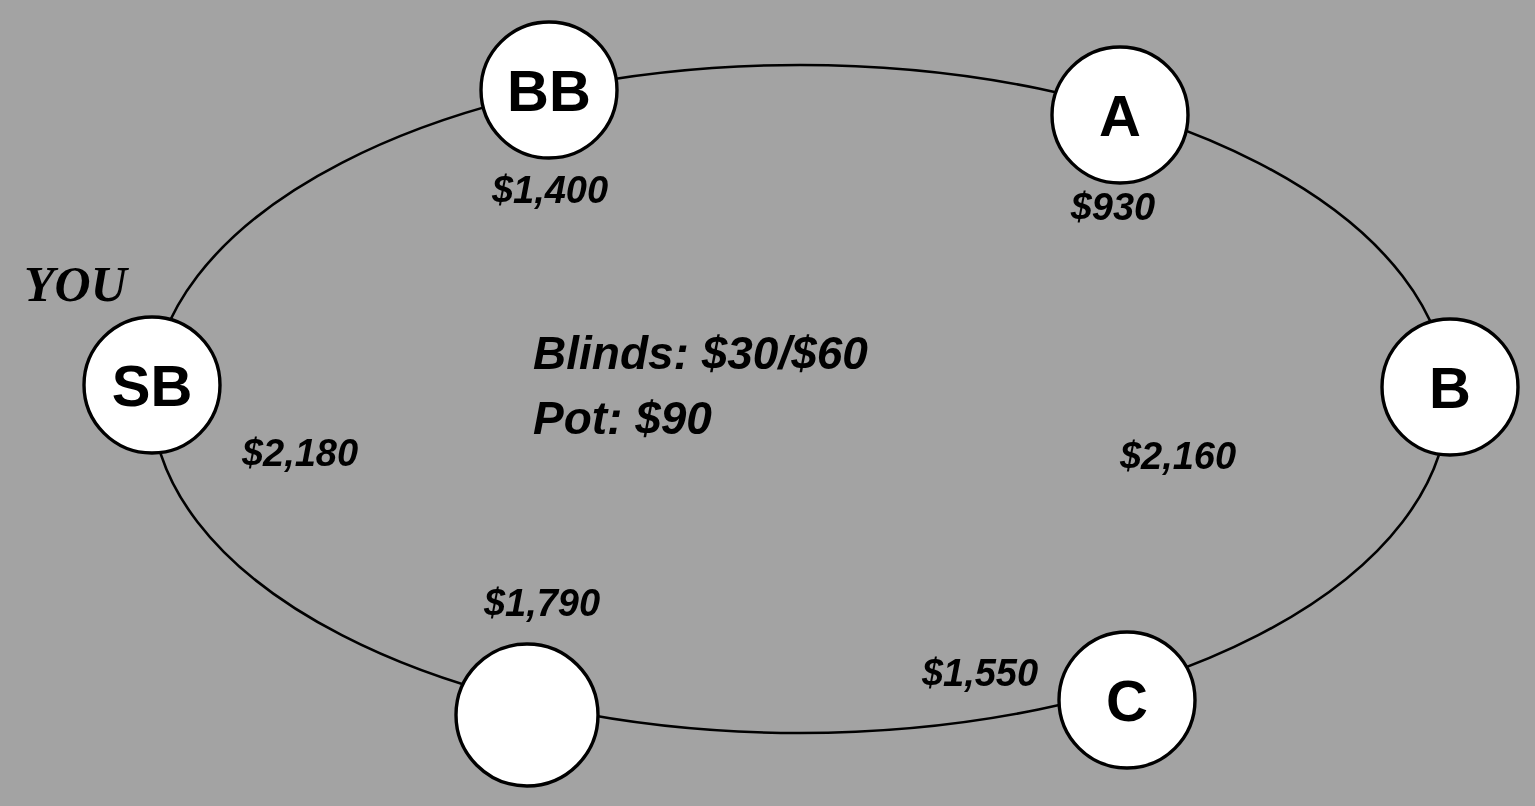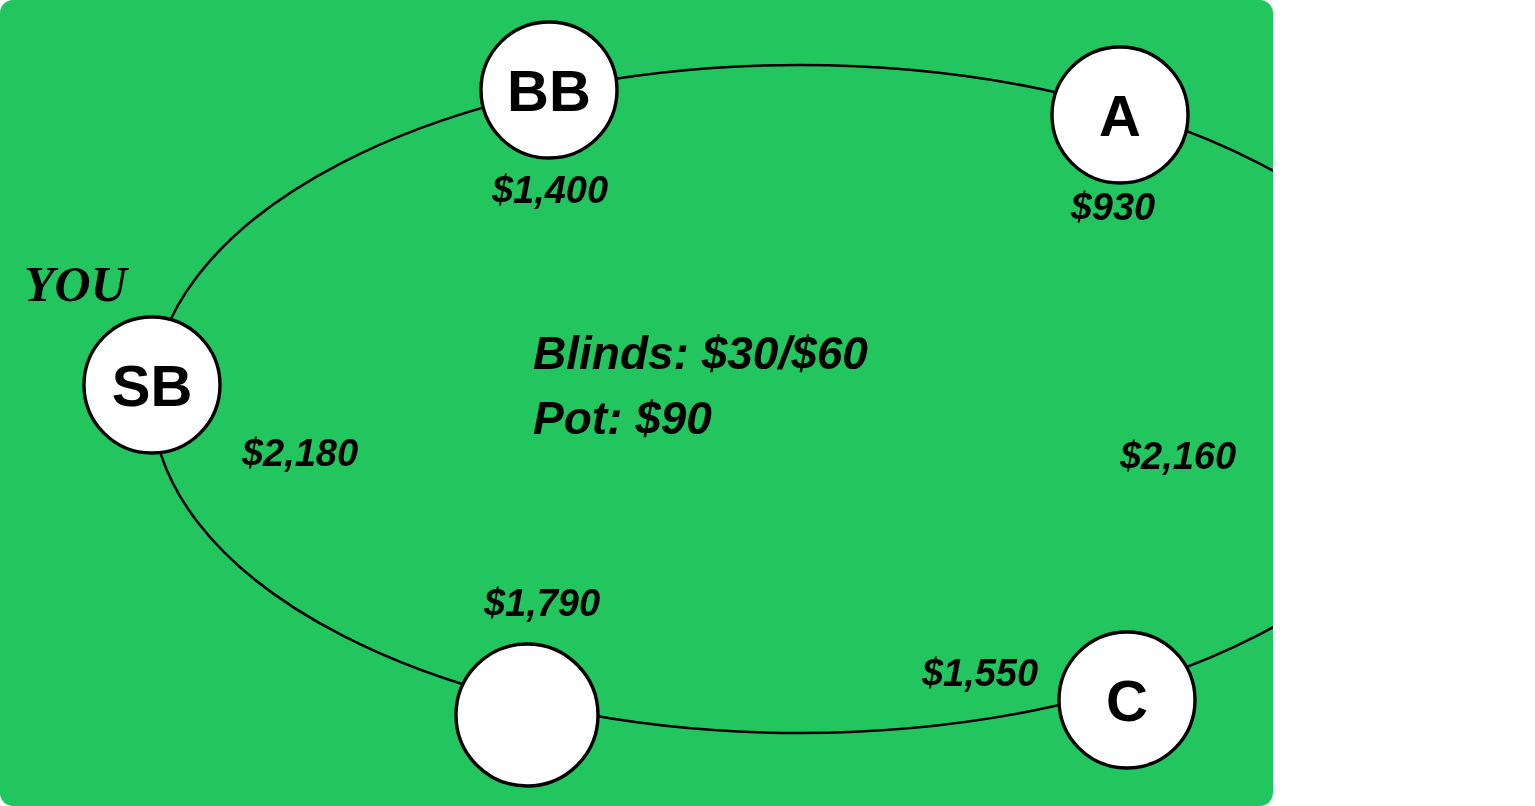--- a/index.html
+++ b/index.html
@@ -2,26 +2,25 @@
 <html><head>
 <meta charset="utf-8">
 <style>
   html, body {
     margin: 0;
     padding: 0;
     background: #ffffff;
   }
   .stage {
     position: relative;
-    width: 1273px;
+    width: 1535px;
     height: 806px;
-    background: #22c55e;
+    background: #a3a3a3;
     overflow: hidden;
     font-family: "Liberation Sans", sans-serif;
-    border-radius: 13px;
   }
   svg { display: block; }
 
   .table-line {
     fill: none;
     stroke: #000000;
     stroke-width: 2.6;
   }
   .seat-circle {
     fill: #ffffff;

